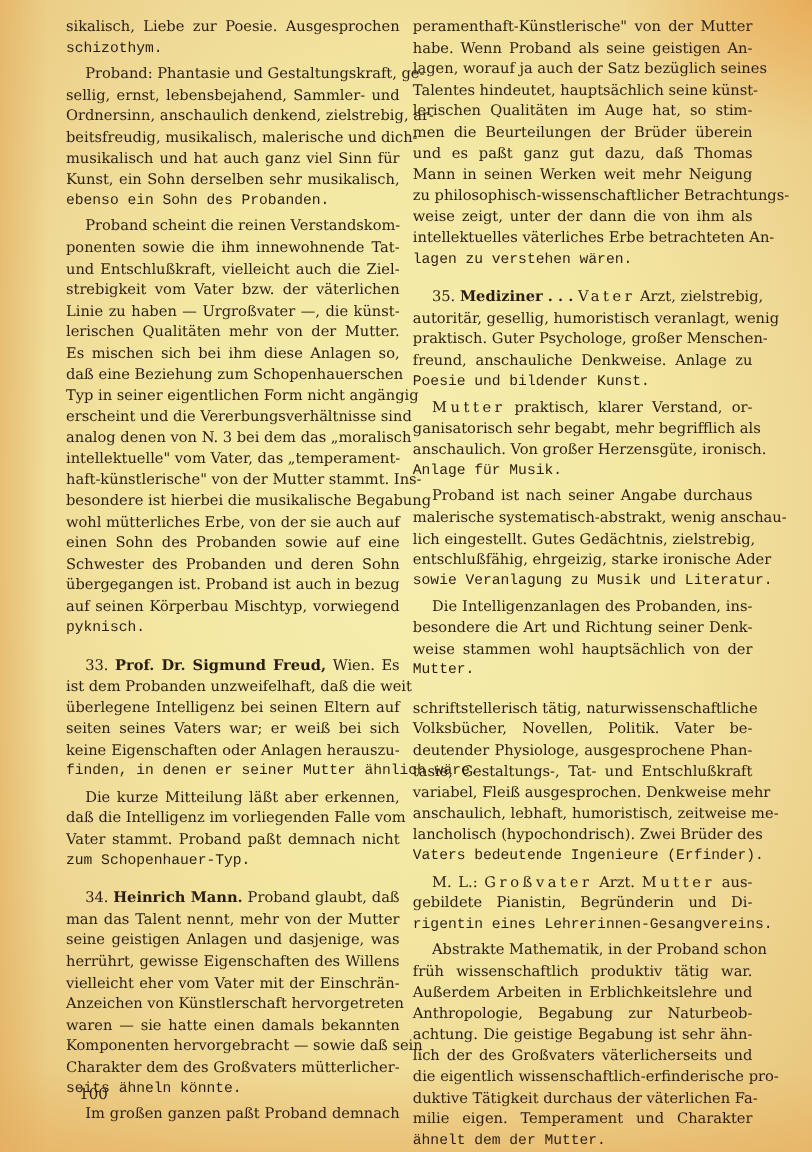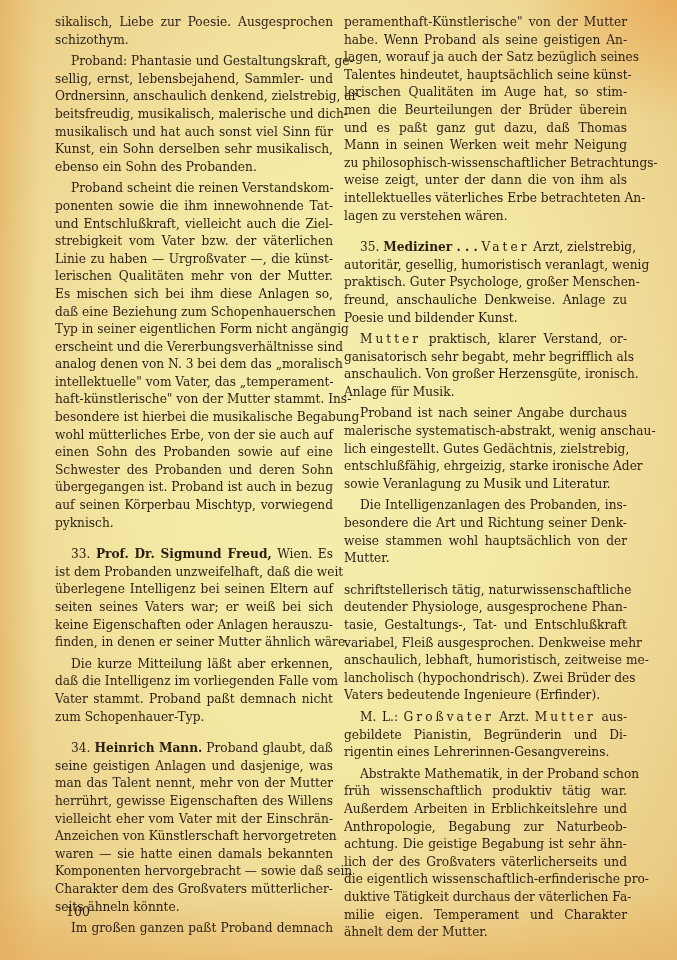--- a/index.html
+++ b/index.html
@@ -23,21 +23,21 @@
     background: linear-gradient(0deg, rgba(230,170,90,0.5), rgba(230,170,90,0));
   }
   .column {
     position: absolute; top: 14px;
     font-size: 12.2px; line-height: 17.6px;
     text-align: justify;
   }
   .col-left { left: 55px; width: 278px; }
   .col-right { left: 344px; width: 283px; }
   .line { display: block; white-space: nowrap; text-align-last: justify; text-align: justify; }
-  .line.last { text-align-last: left; }
+  .line.last { text-align-last: left; font-family: Liberation Mono, monospace; }
   .para { margin-bottom: 4px; }
   .para.section { margin-top: 14px; }
   .indent { padding-left: 16px; }
   .name { font-weight: bold; }
   .spaced { letter-spacing: 3px; }
   .page-number {
     position: absolute; left: 66px; top: 904px;
     font-size: 12.5px; color: #2a1d12;
   }
 </style>
@@ -53,21 +53,21 @@
   <div class="para">
     <span class="line">sikalisch, Liebe zur Poesie. Ausgesprochen</span>
     <span class="line last">schizothym.</span>
   </div>
 
   <div class="para">
     <span class="line indent">Proband: Phantasie und Gestaltungskraft, ge-</span>
     <span class="line">sellig, ernst, lebensbejahend, Sammler- und</span>
     <span class="line">Ordnersinn, anschaulich denkend, zielstrebig, ar-</span>
     <span class="line">beitsfreudig, musikalisch, malerische und dich-</span>
-    <span class="line">musikalisch und hat auch sonst viel Sinn für</span>
+    <span class="line">musikalisch und hat auch ganz viel Sinn für</span>
     <span class="line">Kunst, ein Sohn derselben sehr musikalisch,</span>
     <span class="line last">ebenso ein Sohn des Probanden.</span>
   </div>
 
   <div class="para">
     <span class="line indent">Proband scheint die reinen Verstandskom-</span>
     <span class="line">ponenten sowie die ihm innewohnende Tat-</span>
     <span class="line">und Entschlußkraft, vielleicht auch die Ziel-</span>
     <span class="line">strebigkeit vom Vater bzw. der väterlichen</span>
     <span class="line">Linie zu haben — Urgroßvater —, die künst-</span>
@@ -99,22 +99,22 @@
 
   <div class="para">
     <span class="line indent">Die kurze Mitteilung läßt aber erkennen,</span>
     <span class="line">daß die Intelligenz im vorliegenden Falle vom</span>
     <span class="line">Vater stammt. Proband paßt demnach nicht</span>
     <span class="line last">zum Schopenhauer-Typ.</span>
   </div>
 
   <div class="para section">
     <span class="line indent"><span>34.</span> <span class="name">Heinrich Mann.</span> <span>Proband glaubt, daß</span></span>
+    <span class="line">man das Talent nennt, mehr von der Mutter</span>
     <span class="line">seine geistigen Anlagen und dasjenige, was</span>
-    <span class="line">man das Talent nennt, mehr von der Mutter</span>
     <span class="line">herrührt, gewisse Eigenschaften des Willens</span>
     <span class="line">vielleicht eher vom Vater mit der Einschrän-</span>
     <span class="line">Anzeichen von Künstlerschaft hervorgetreten</span>
     <span class="line">waren — sie hatte einen damals bekannten</span>
     <span class="line">Komponenten hervorgebracht — sowie daß sein</span>
     <span class="line">Charakter dem des Großvaters mütterlicher-</span>
     <span class="line last">seits ähneln könnte.</span>
   </div>
 
   <div class="para">
@@ -165,20 +165,21 @@
 
   <div class="para">
     <span class="line indent">Die Intelligenzanlagen des Probanden, ins-</span>
     <span class="line">besondere die Art und Richtung seiner Denk-</span>
     <span class="line">weise stammen wohl hauptsächlich von der</span>
     <span class="line last">Mutter.</span>
   </div>
 
   <div class="para section">
     <span class="line">schriftstellerisch tätig, naturwissenschaftliche</span>
+    <span class="line">Volksbücher, Novellen, Politik. Vater be-</span>
     <span class="line">deutender Physiologe, ausgesprochene Phan-</span>
     <span class="line">tasie, Gestaltungs-, Tat- und Entschlußkraft</span>
     <span class="line">variabel, Fleiß ausgesprochen. Denkweise mehr</span>
     <span class="line">anschaulich, lebhaft, humoristisch, zeitweise me-</span>
     <span class="line">lancholisch (hypochondrisch). Zwei Brüder des</span>
     <span class="line last">Vaters bedeutende Ingenieure (Erfinder).</span>
   </div>
 
   <div class="para">
     <span class="line indent"><span>M. L.:</span> <span class="spaced">Großvater</span> <span>Arzt.</span> <span class="spaced">Mutter</span> <span>aus-</span></span>

